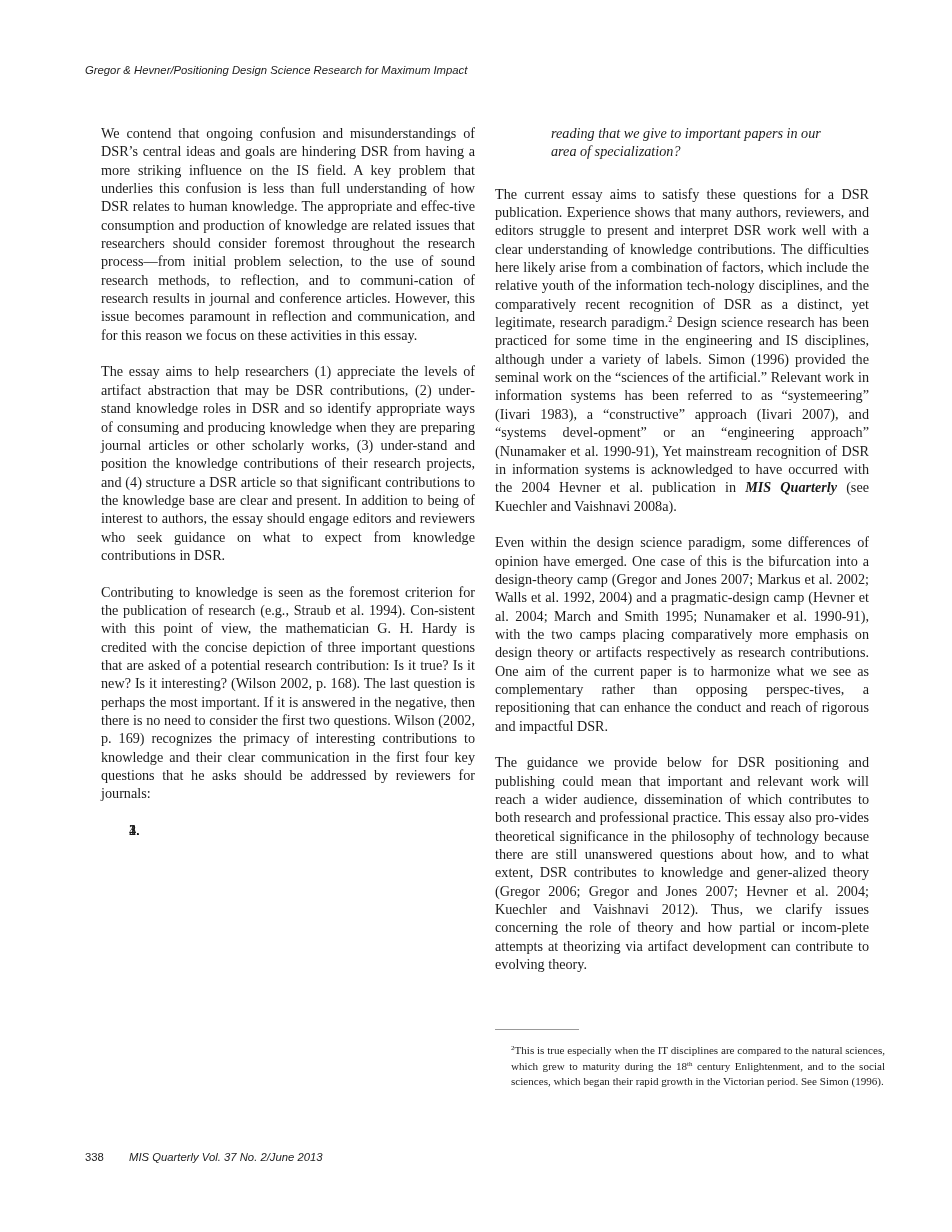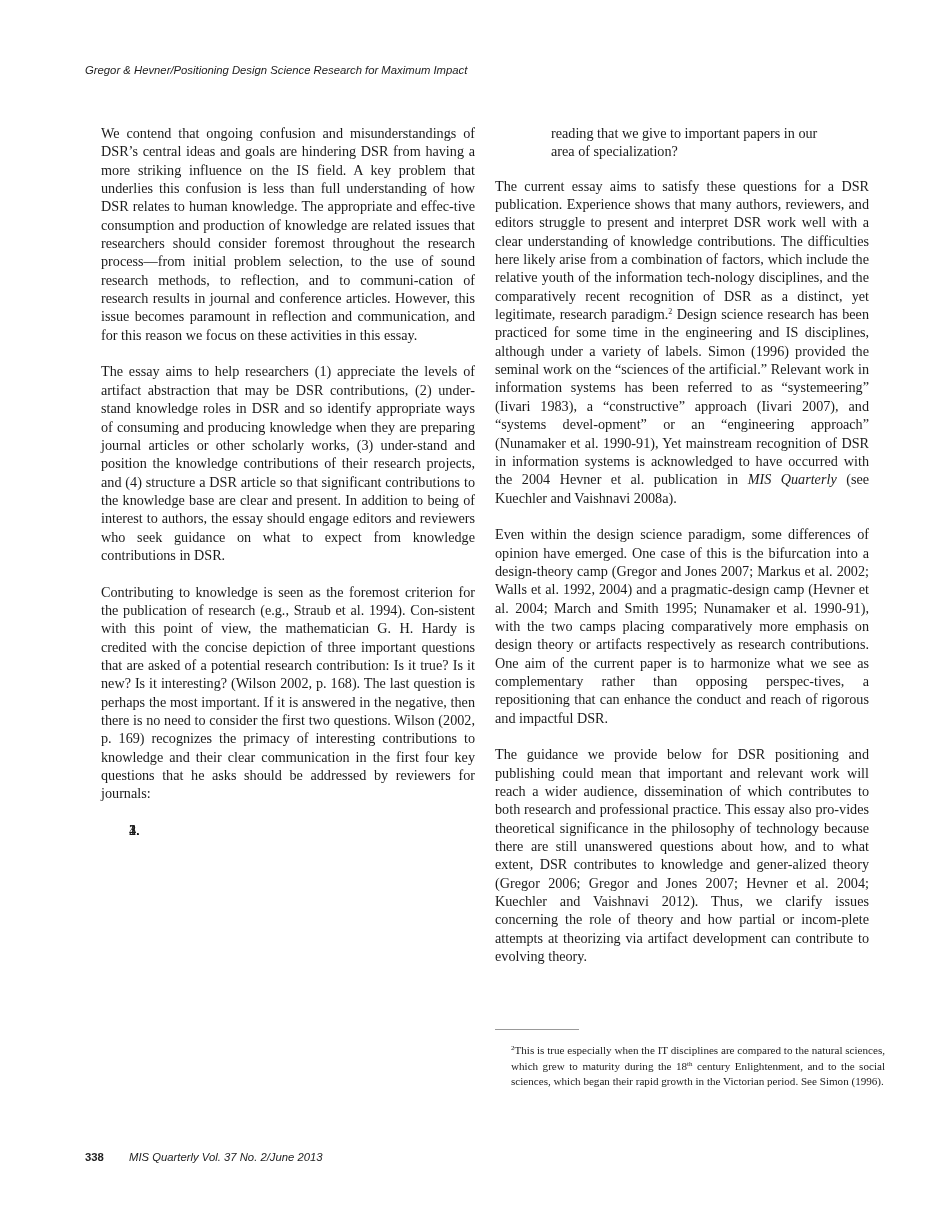--- a/index.html
+++ b/index.html
@@ -13,39 +13,39 @@
     position: absolute; top: 124px; width: 374px;
     font-family: "Liberation Serif", serif; font-size: 14.2px;
     line-height: 18.35px; color: #1a1a1a;
   }
   .col-left { left: 85px; margin-left: 16px; }
   .col-right { left: 495px; }
   .para { margin: 0 0 18.35px 0; text-align: justify; hyphens: manual; }
   .list { margin: 0 0 0 0; padding: 0; list-style: none; }
   .list li { position: relative; padding-left: 56px; padding-right: 28px; text-align: justify; }
   .list .num { position: absolute; left: 28px; top: 0; }
-  .cont { padding-left: 56px; padding-right: 28px; margin: 0 0 16px 0; text-align: left; }
+  .cont { padding-left: 56px; padding-right: 28px; margin: 0 0 24px 0; text-align: left; font-style: italic; }
   sup { font-size: 8px; line-height: 0; vertical-align: 5px; }
   .fn-rule {
     position: absolute; left: 495px; top: 1029px; width: 84px; height: 0;
     border-top: 1px solid #999;
   }
   .footnote {
     position: absolute; left: 495px; top: 1043px; width: 374px;
     font-family: "Liberation Serif", serif; font-size: 11.1px; line-height: 15.6px;
     color: #1a1a1a; text-align: justify; margin-left: 16px;
   }
   .footnote sup { font-size: 7px; vertical-align: 4px; }
   .footer {
     position: absolute; left: 85px; top: 1151px;
     font-family: "Liberation Sans", sans-serif; font-size: 11.3px; color: #222;
   }
-  .footer .page-num { font-weight: bold; margin-right: 22px; }
+  .footer .page-num { font-weight: normal; margin-right: 22px; }
   .footer .journal { font-style: italic; }
-  em { font-style: italic; }
+  em { font-style: italic; font-weight: bold; }
 </style>
 </head>
 <body>
 
 <div class="running-head">Gregor &amp; Hevner/Positioning Design Science Research for Maximum Impact</div>
 
 <div class="col col-left">
   <p class="para">We contend that ongoing confusion and misunderstandings of DSR’s central ideas and goals are hindering DSR from having a more striking influence on the  IS field.  A key problem that underlies this confusion is less than full understanding of how DSR relates to human knowledge.  The appropriate and effec-tive consumption and production of knowledge are related issues that researchers should consider foremost throughout the research process—from initial problem selection, to the use of sound research methods, to reflection, and to communi-cation of research results in journal and conference articles.  However, this issue becomes paramount in reflection and communication, and for this reason we focus on these activities in this essay.</p>
   <p class="para">The essay aims to help researchers (1) appreciate the levels of artifact abstraction that may be DSR contributions, (2) under-stand knowledge roles in DSR and so identify appropriate ways of consuming and producing knowledge when they are preparing journal articles or other scholarly works, (3) under-stand and position the knowledge contributions of their research projects, and (4) structure a DSR article so that significant contributions to the knowledge base are clear and present.  In addition to being of interest to authors, the essay should engage editors and reviewers who seek guidance on what to expect from knowledge contributions in DSR.</p>
   <p class="para">Contributing to knowledge is seen as the foremost criterion for the publication of research (e.g., Straub et al. 1994).  Con-sistent with this point of view, the mathematician G. H. Hardy is credited with the concise depiction of three important questions that are asked of a potential research contribution: Is it true?  Is it new?  Is it interesting? (Wilson 2002, p. 168).  The last question is perhaps the most important.  If it is answered in the negative, then there is no need to consider the first two questions.  Wilson (2002, p. 169) recognizes the primacy of interesting contributions to knowledge and their clear communication in the first four key questions that he asks should be addressed by reviewers for journals:</p>

